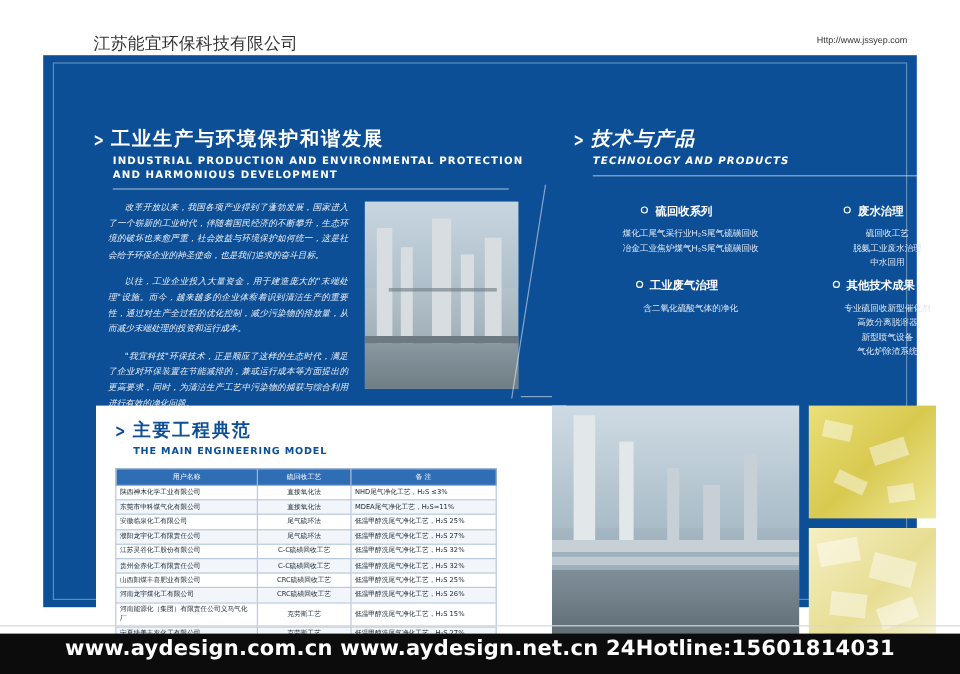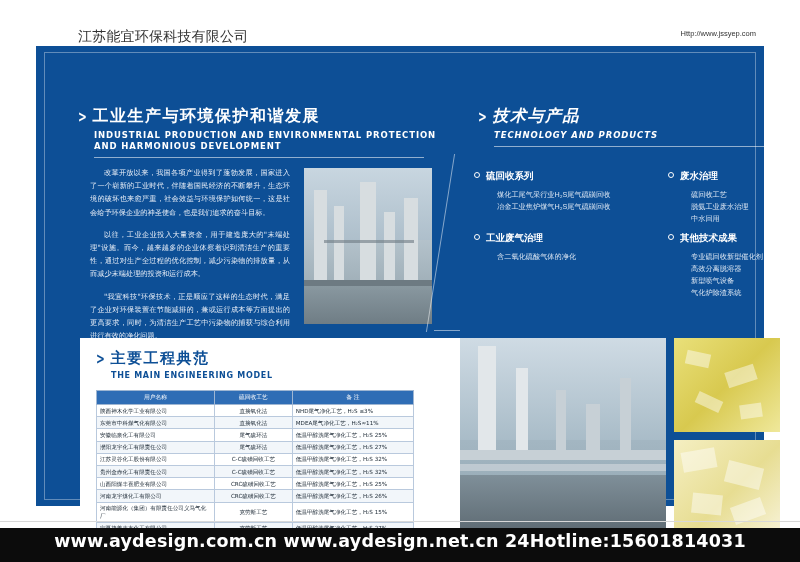--- a/index.html
+++ b/index.html
@@ -61,21 +61,21 @@
   #head-left{left:40px;top:60px;}
   #head-right{left:440px;top:60px;font-style:italic;}
 
   
   .left-text{
     position:absolute;left:54px;top:120px;width:200px;
     color:#e8eef7;font-size:7.2px;line-height:13.2px;
     text-align:justify;
     font-family:"DejaVu Sans",sans-serif;
   }
-  .left-text p{margin:0 0 9px 0;text-indent:14px;}
+  .left-text p{margin:0 0 9px 0;text-indent:14px;font-style:italic;}
 
   
   .photo-left{
     position:absolute;left:268px;top:122px;width:128px;height:156px;
     background:linear-gradient(#9fb6c6 0%,#b8c6cf 40%,#8e9fa8 100%);
     overflow:hidden;
   }
   .ph-sky{position:absolute;left:0;top:0;width:100%;height:46%;
     background:linear-gradient(#c8d6e0,#aebfcb);}
   .ph-ground{position:absolute;left:0;bottom:0;width:100%;height:26%;
@@ -87,21 +87,21 @@
   .divider{
     position:absolute;left:404px;top:108px;width:1px;height:178px;
     background:rgba(255,255,255,.5);transform:skewX(-9deg);
   }
   .divider2{
     position:absolute;left:398px;top:284px;width:26px;height:1px;
     background:rgba(255,255,255,.5);
   }
 
   
-  .rcol{position:absolute;color:#fff;}
+  .rcol{position:absolute;color:#fff;text-align:center;}
   .rgroup-title{
     font-size:9.5px;font-weight:bold;margin-bottom:6px;
     font-family:"DejaVu Sans",sans-serif;
   }
   .rgroup-title .bullet{
     display:inline-block;width:6px;height:6px;border:1px solid #fff;border-radius:50%;
     margin-right:6px;vertical-align:1px;box-sizing:border-box;
   }
   .rlist{margin:0;padding:0;list-style:none;}
   .rlist li{

